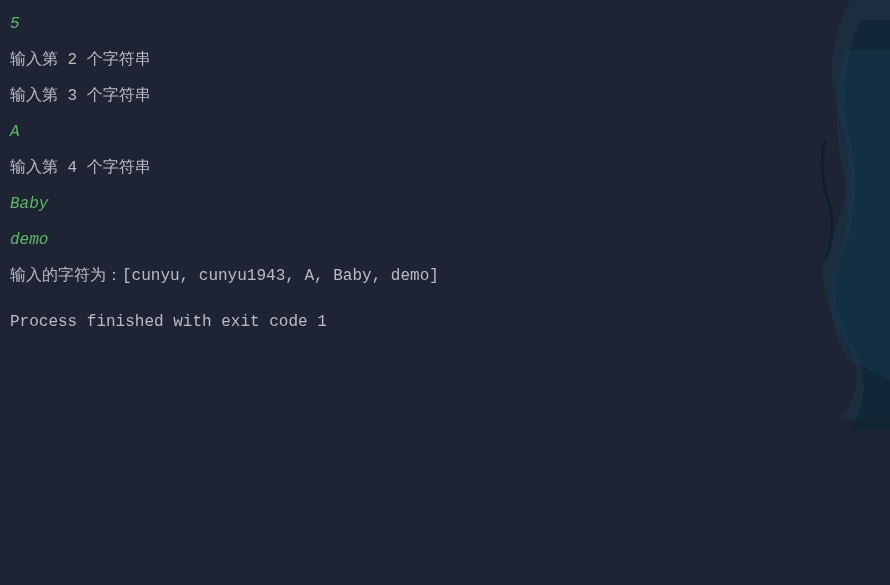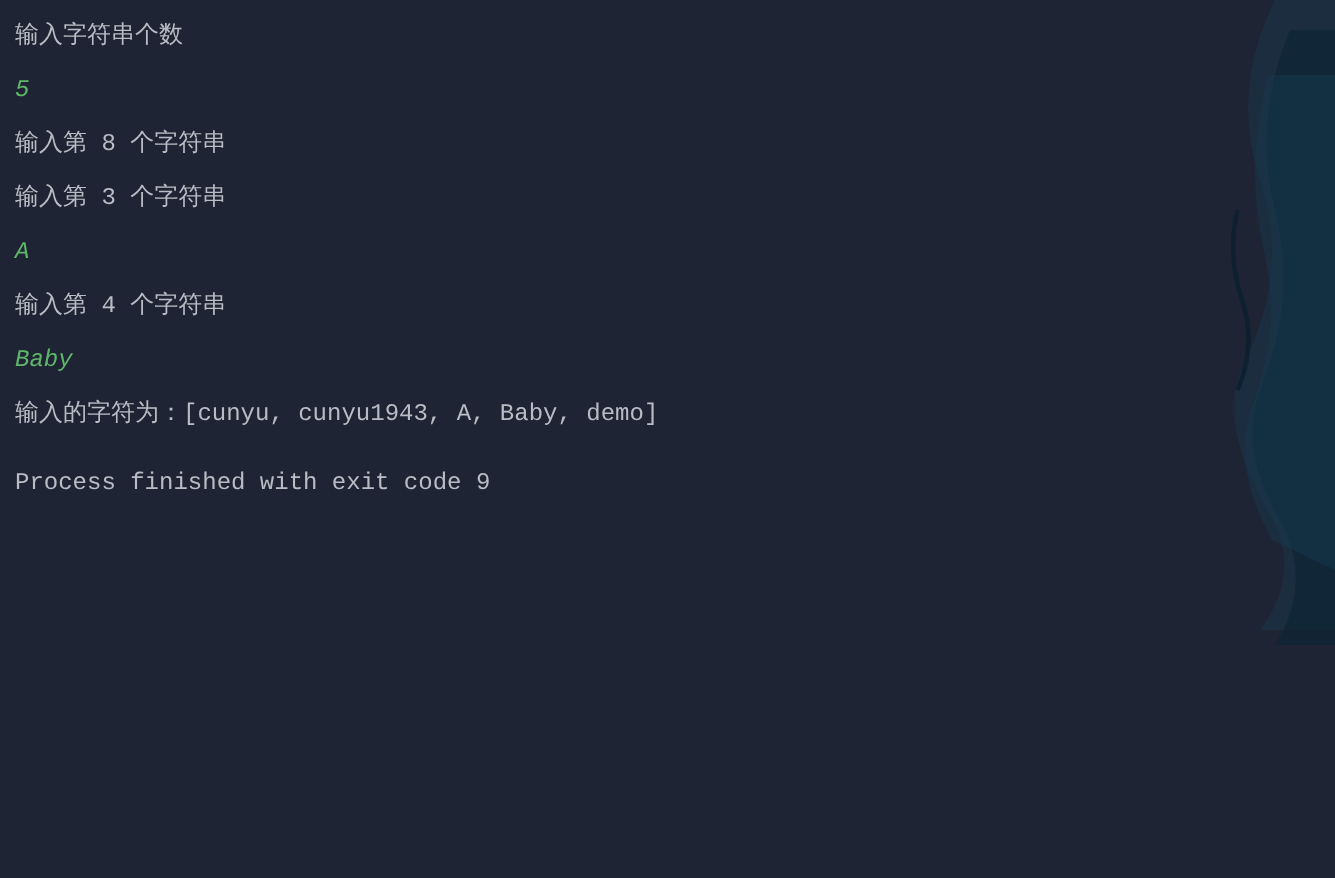--- a/index.html
+++ b/index.html
@@ -44,29 +44,29 @@
       width: 120px;
       height: 585px;
       overflow: hidden;
       pointer-events: none;
     }
   </style>
 </head>
 <body>
 
 <div>
-  <span class="console-line prompt-text">输入字符串个数</span>
   <span class="console-line user-input">5</span>
-  <span class="console-line prompt-text">输入第 8 个字符串</span>
+  <span class="console-line prompt-text">输入第 2 个字符串</span>
   <span class="console-line prompt-text">输入第 3 个字符串</span>
   <span class="console-line user-input">A</span>
   <span class="console-line prompt-text">输入第 4 个字符串</span>
   <span class="console-line user-input">Baby</span>
+  <span class="console-line user-input">demo</span>
   <span class="console-line output-text">输入的字符为：[cunyu, cunyu1943, A, Baby, demo]</span>
-  <span class="console-line exit-text">Process finished with exit code 9</span>
+  <span class="console-line exit-text">Process finished with exit code 1</span>
 </div>
 
 <div class="decoration">
   <svg width="120" height="585" viewBox="0 0 120 585">
     <path d="M 80 0 Q 50 60 70 120 Q 90 180 60 240 Q 40 280 75 340 Q 100 380 70 420 L 120 420 L 120 0 Z" fill="#1a3448" opacity="0.6"></path>
     <path d="M 90 20 Q 65 80 80 140 Q 95 200 70 260 Q 55 300 85 350 Q 105 390 80 430 L 120 430 L 120 20 Z" fill="#0d2535" opacity="0.7"></path>
     <path d="M 75 50 Q 60 110 72 165 Q 85 215 65 270 Q 50 310 78 360 L 120 380 L 120 50 Z" fill="#15384d" opacity="0.5"></path>
     <path d="M 55 140 Q 48 170 58 200 Q 68 230 55 260" stroke="#0a1f2e" stroke-width="3" fill="none" opacity="0.8"></path>
   </svg>
 </div>

